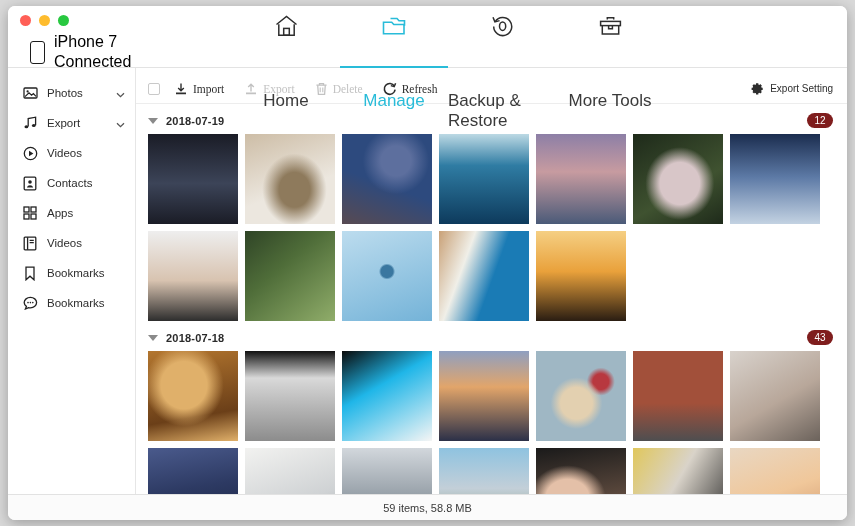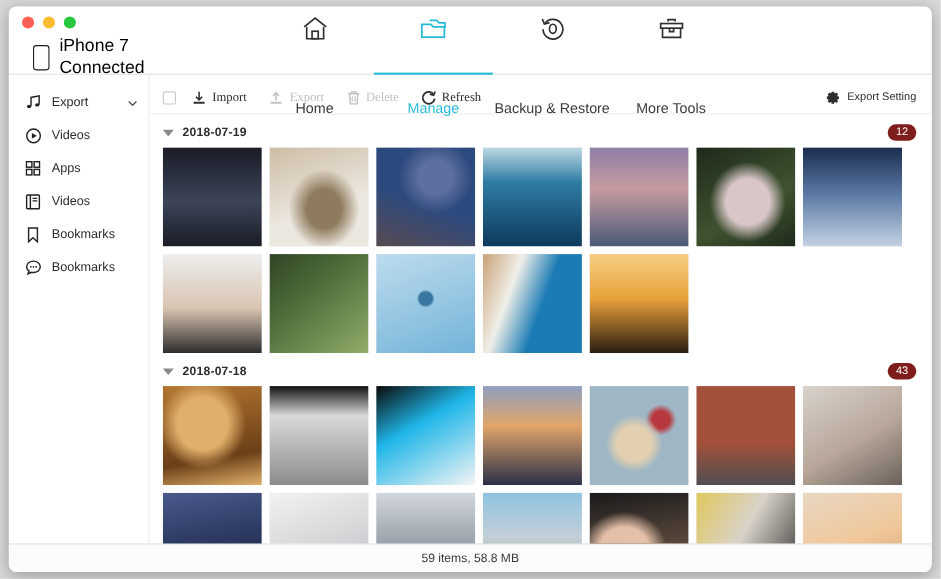--- a/index.html
+++ b/index.html
@@ -66,21 +66,21 @@
     padding-top: 8px;
     display: flex;
     flex-direction: column;
     align-items: center;
     justify-content: flex-start;
     gap: 5px;
     position: relative;
     cursor: pointer;
   }
   .navtab .ico { height: 27px; display:flex; align-items:center; justify-content:center; }
-  .navtab .lbl { font-size: 13px; color: #3a3a3a; margin-top: 48px; }
+  .navtab .lbl { font-size: 17px; color: #3a3a3a; margin-top: 48px; }
   .navtab.active .lbl { color: #29bcd9; }
   .navtab.active::after {
     content: "";
     position: absolute;
     left: 0; right: 0; bottom: 0;
     height: 2.5px;
     background: #29bcd9;
   }
 
   
@@ -272,20 +272,35 @@
         <span class="lbl">More Tools</span>
       </div>
 
     </div>
   </div>
 
   <div class="body">
 
     <div class="sidebar">
 
+      <div class="side-item">
+        <span class="sico">
+          <svg width="15" height="14" viewBox="0 0 15 14" fill="none" stroke="#222" stroke-width="1.3">
+            <rect x="1" y="2" width="13" height="10" rx="1"></rect>
+            <circle cx="4.6" cy="5.4" r="1.1" fill="#222" stroke="none"></circle>
+            <path d="M2 10.6 L6 6.8 L8.6 9.2 L10.4 7.6 L13 10.4" stroke-width="1.2"></path>
+          </svg>
+        </span>
+        <span class="slbl">Photos</span>
+        <span class="chev">
+          <svg width="9" height="6" viewBox="0 0 9 6" fill="none" stroke="#555" stroke-width="1.3">
+              <path d="M1 1.2 L4.5 4.6 L8 1.2"></path>
+            </svg>
+        </span>
+      </div>
 
       <div class="side-item">
         <span class="sico">
           <svg width="15" height="14" viewBox="0 0 15 14" fill="none" stroke="#222" stroke-width="1.3">
             <path d="M5.2 10.6 V2.6 L12.6 1.2 V9.2"></path>
             <ellipse cx="3.4" cy="10.8" rx="1.9" ry="1.5" fill="#222" stroke="none"></ellipse>
             <ellipse cx="10.8" cy="9.4" rx="1.9" ry="1.5" fill="#222" stroke="none"></ellipse>
           </svg>
         </span>
         <span class="slbl">Export</span>
@@ -299,20 +314,30 @@
       <div class="side-item">
         <span class="sico">
           <svg width="15" height="15" viewBox="0 0 15 15" fill="none" stroke="#222" stroke-width="1.3">
             <circle cx="7.5" cy="7.5" r="6.2"></circle>
             <path d="M6 4.8 L10.4 7.5 L6 10.2 Z" fill="#222" stroke="none"></path>
           </svg>
         </span>
         <span class="slbl">Videos</span>
       </div>
 
+      <div class="side-item">
+        <span class="sico">
+          <svg width="14" height="15" viewBox="0 0 14 15" fill="none" stroke="#222" stroke-width="1.3">
+            <rect x="1.2" y="1.2" width="11.6" height="12.6" rx="1"></rect>
+            <circle cx="7" cy="6" r="1.8" fill="#222" stroke="none"></circle>
+            <path d="M3.8 11.4 a3.4 3.4 0 0 1 6.4 0" fill="#222" stroke="none"></path>
+          </svg>
+        </span>
+        <span class="slbl">Contacts</span>
+      </div>
 
       <div class="side-item">
         <span class="sico">
           <svg width="14" height="14" viewBox="0 0 14 14" fill="none" stroke="#222" stroke-width="1.3">
             <rect x="1" y="1" width="5" height="5"></rect>
               <rect x="8" y="1" width="5" height="5"></rect>
             <rect x="1" y="8" width="5" height="5"></rect>
               <rect x="8" y="8" width="5" height="5"></rect>
           </svg>
         </span>

